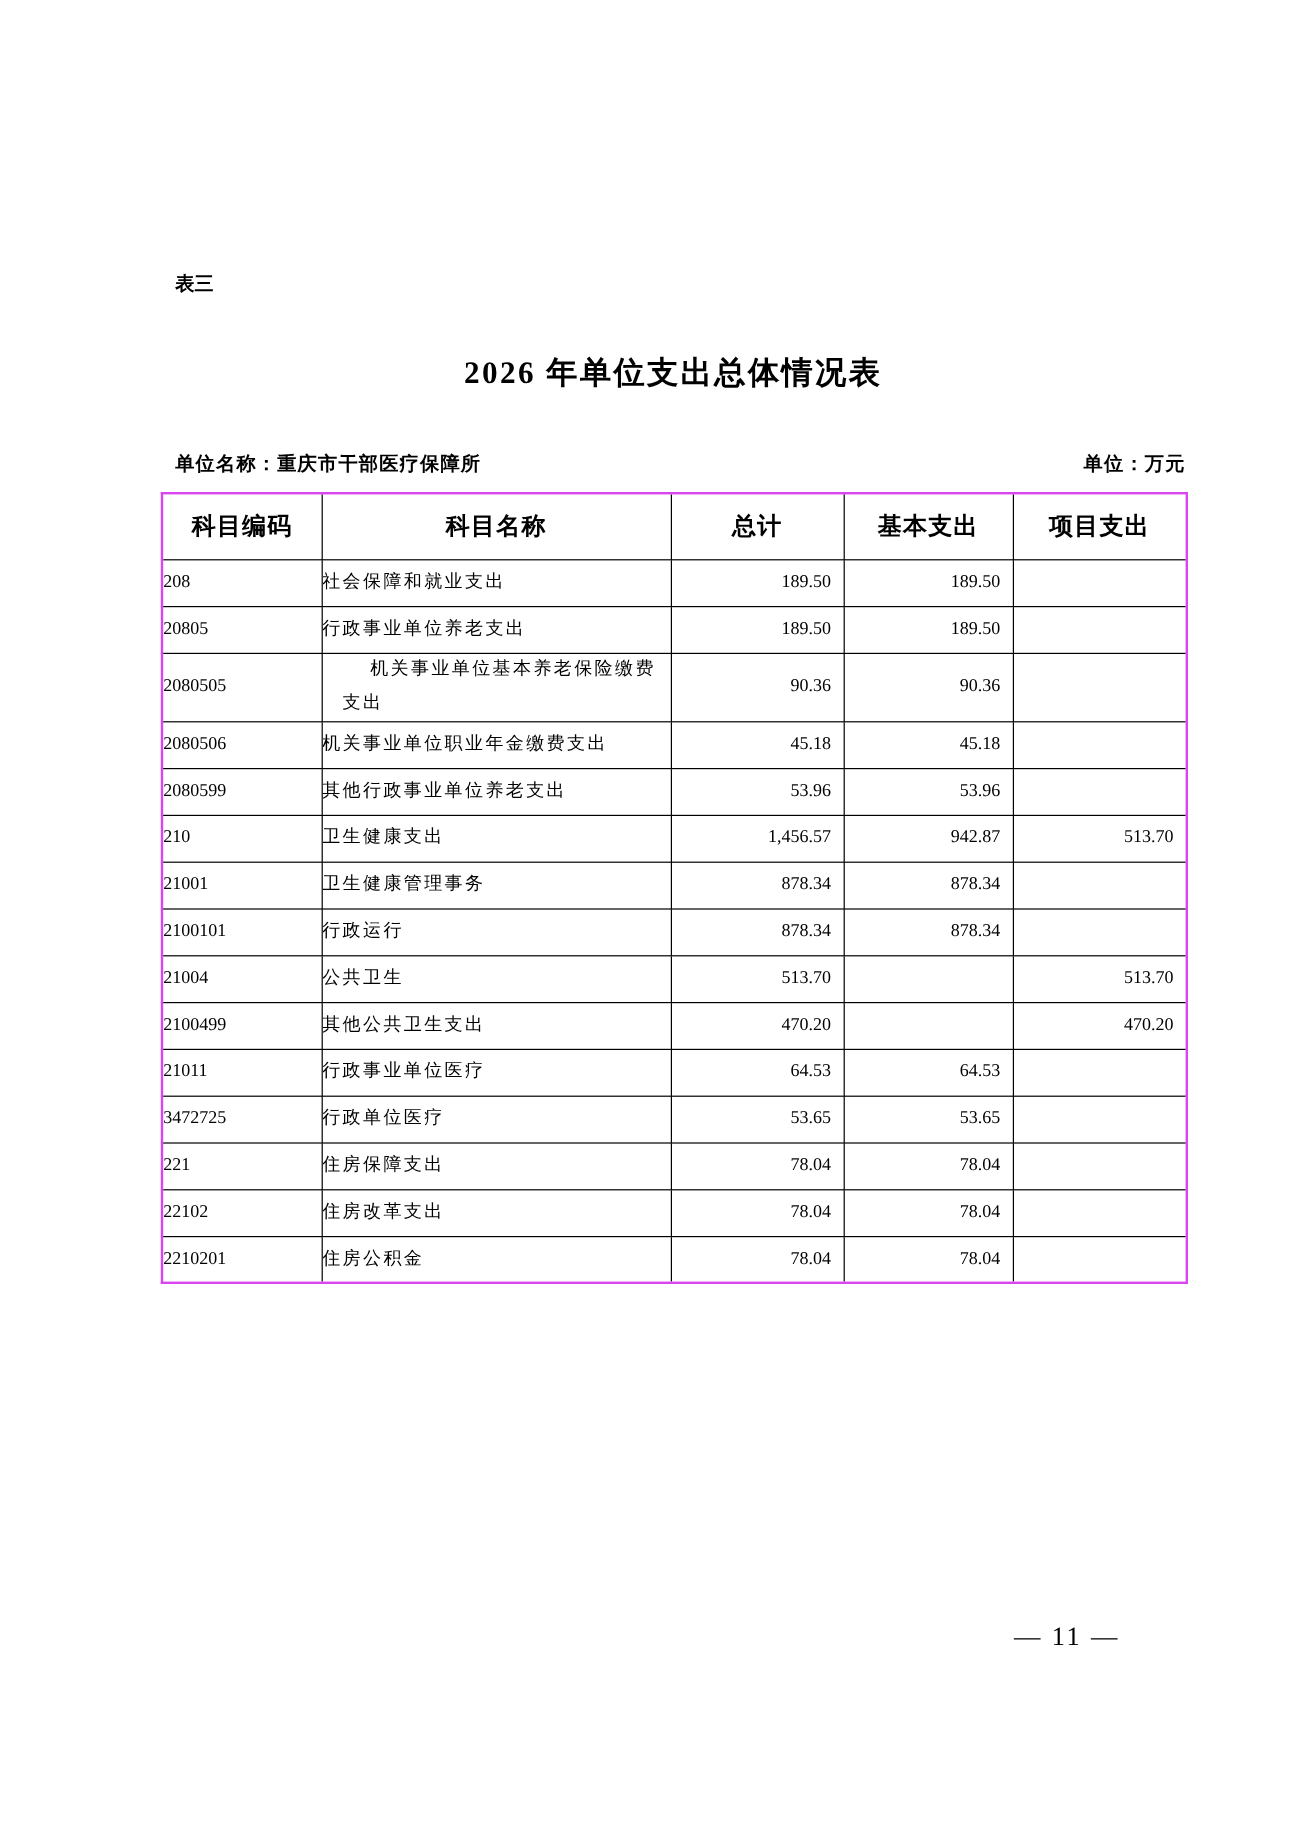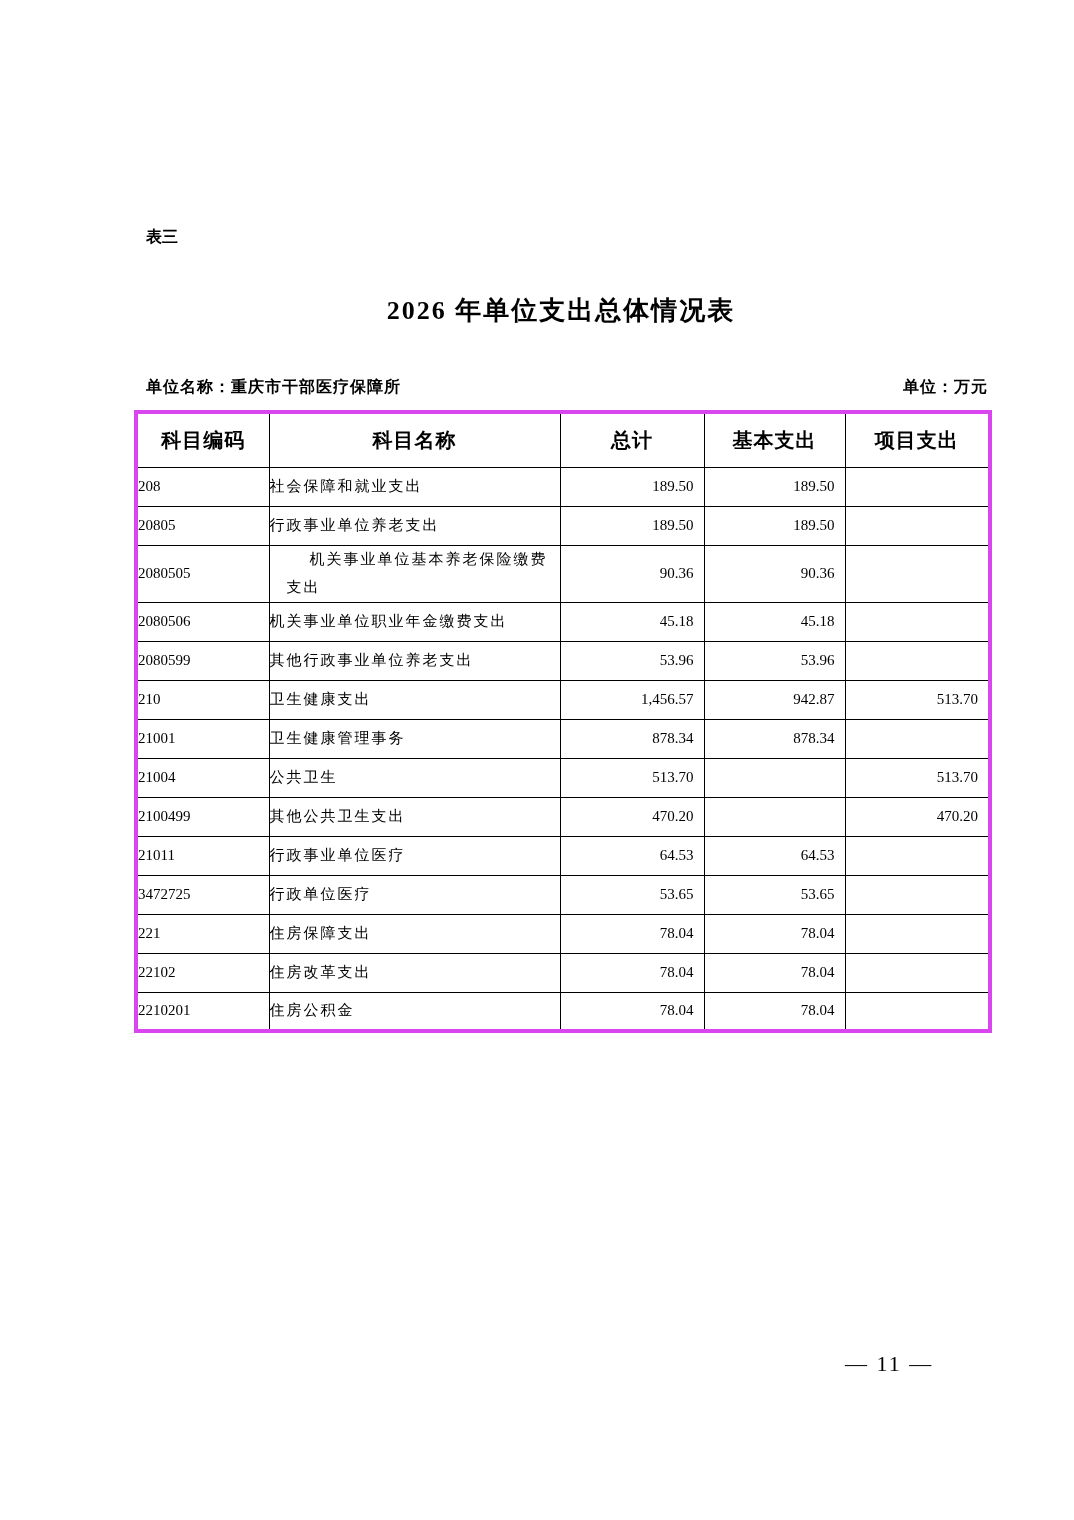--- a/index.html
+++ b/index.html
@@ -38,21 +38,21 @@
     font-weight: 600;
     letter-spacing: 1px;
     align-items: center;
   }
   table.budget-table {
     position: absolute;
     left: 134px; top: 410px;
     width: 854px;
     border-collapse: collapse;
     table-layout: fixed;
-    border: 4px solid #d946ef;
+    border: 2px solid #d946ef;
   }
   .budget-table th, .budget-table td {
     border: 1px solid #000;
     vertical-align: middle;
     padding: 0;
     overflow: hidden;
   }
   .budget-table thead tr { height: 55px; }
   .budget-table thead th {
     font-family: "Liberation Sans", "DejaVu Sans", sans-serif;
@@ -165,20 +165,27 @@
     <td class="num c-project">513.70</td>
   </tr>
       <tr>
     <td class="code ind1">21001</td>
     <td class="name ind1">卫生健康管理事务</td>
     <td class="num c-total">878.34</td>
     <td class="num c-basic">878.34</td>
     <td class="num c-project"></td>
   </tr>
       <tr>
+    <td class="code ind2">2100101</td>
+    <td class="name ind2">行政运行</td>
+    <td class="num c-total">878.34</td>
+    <td class="num c-basic">878.34</td>
+    <td class="num c-project"></td>
+  </tr>
+      <tr>
     <td class="code ind1">21004</td>
     <td class="name ind1">公共卫生</td>
     <td class="num c-total">513.70</td>
     <td class="num c-basic"></td>
     <td class="num c-project">513.70</td>
   </tr>
       <tr>
     <td class="code ind2">2100499</td>
     <td class="name ind2">其他公共卫生支出</td>
     <td class="num c-total">470.20</td>

